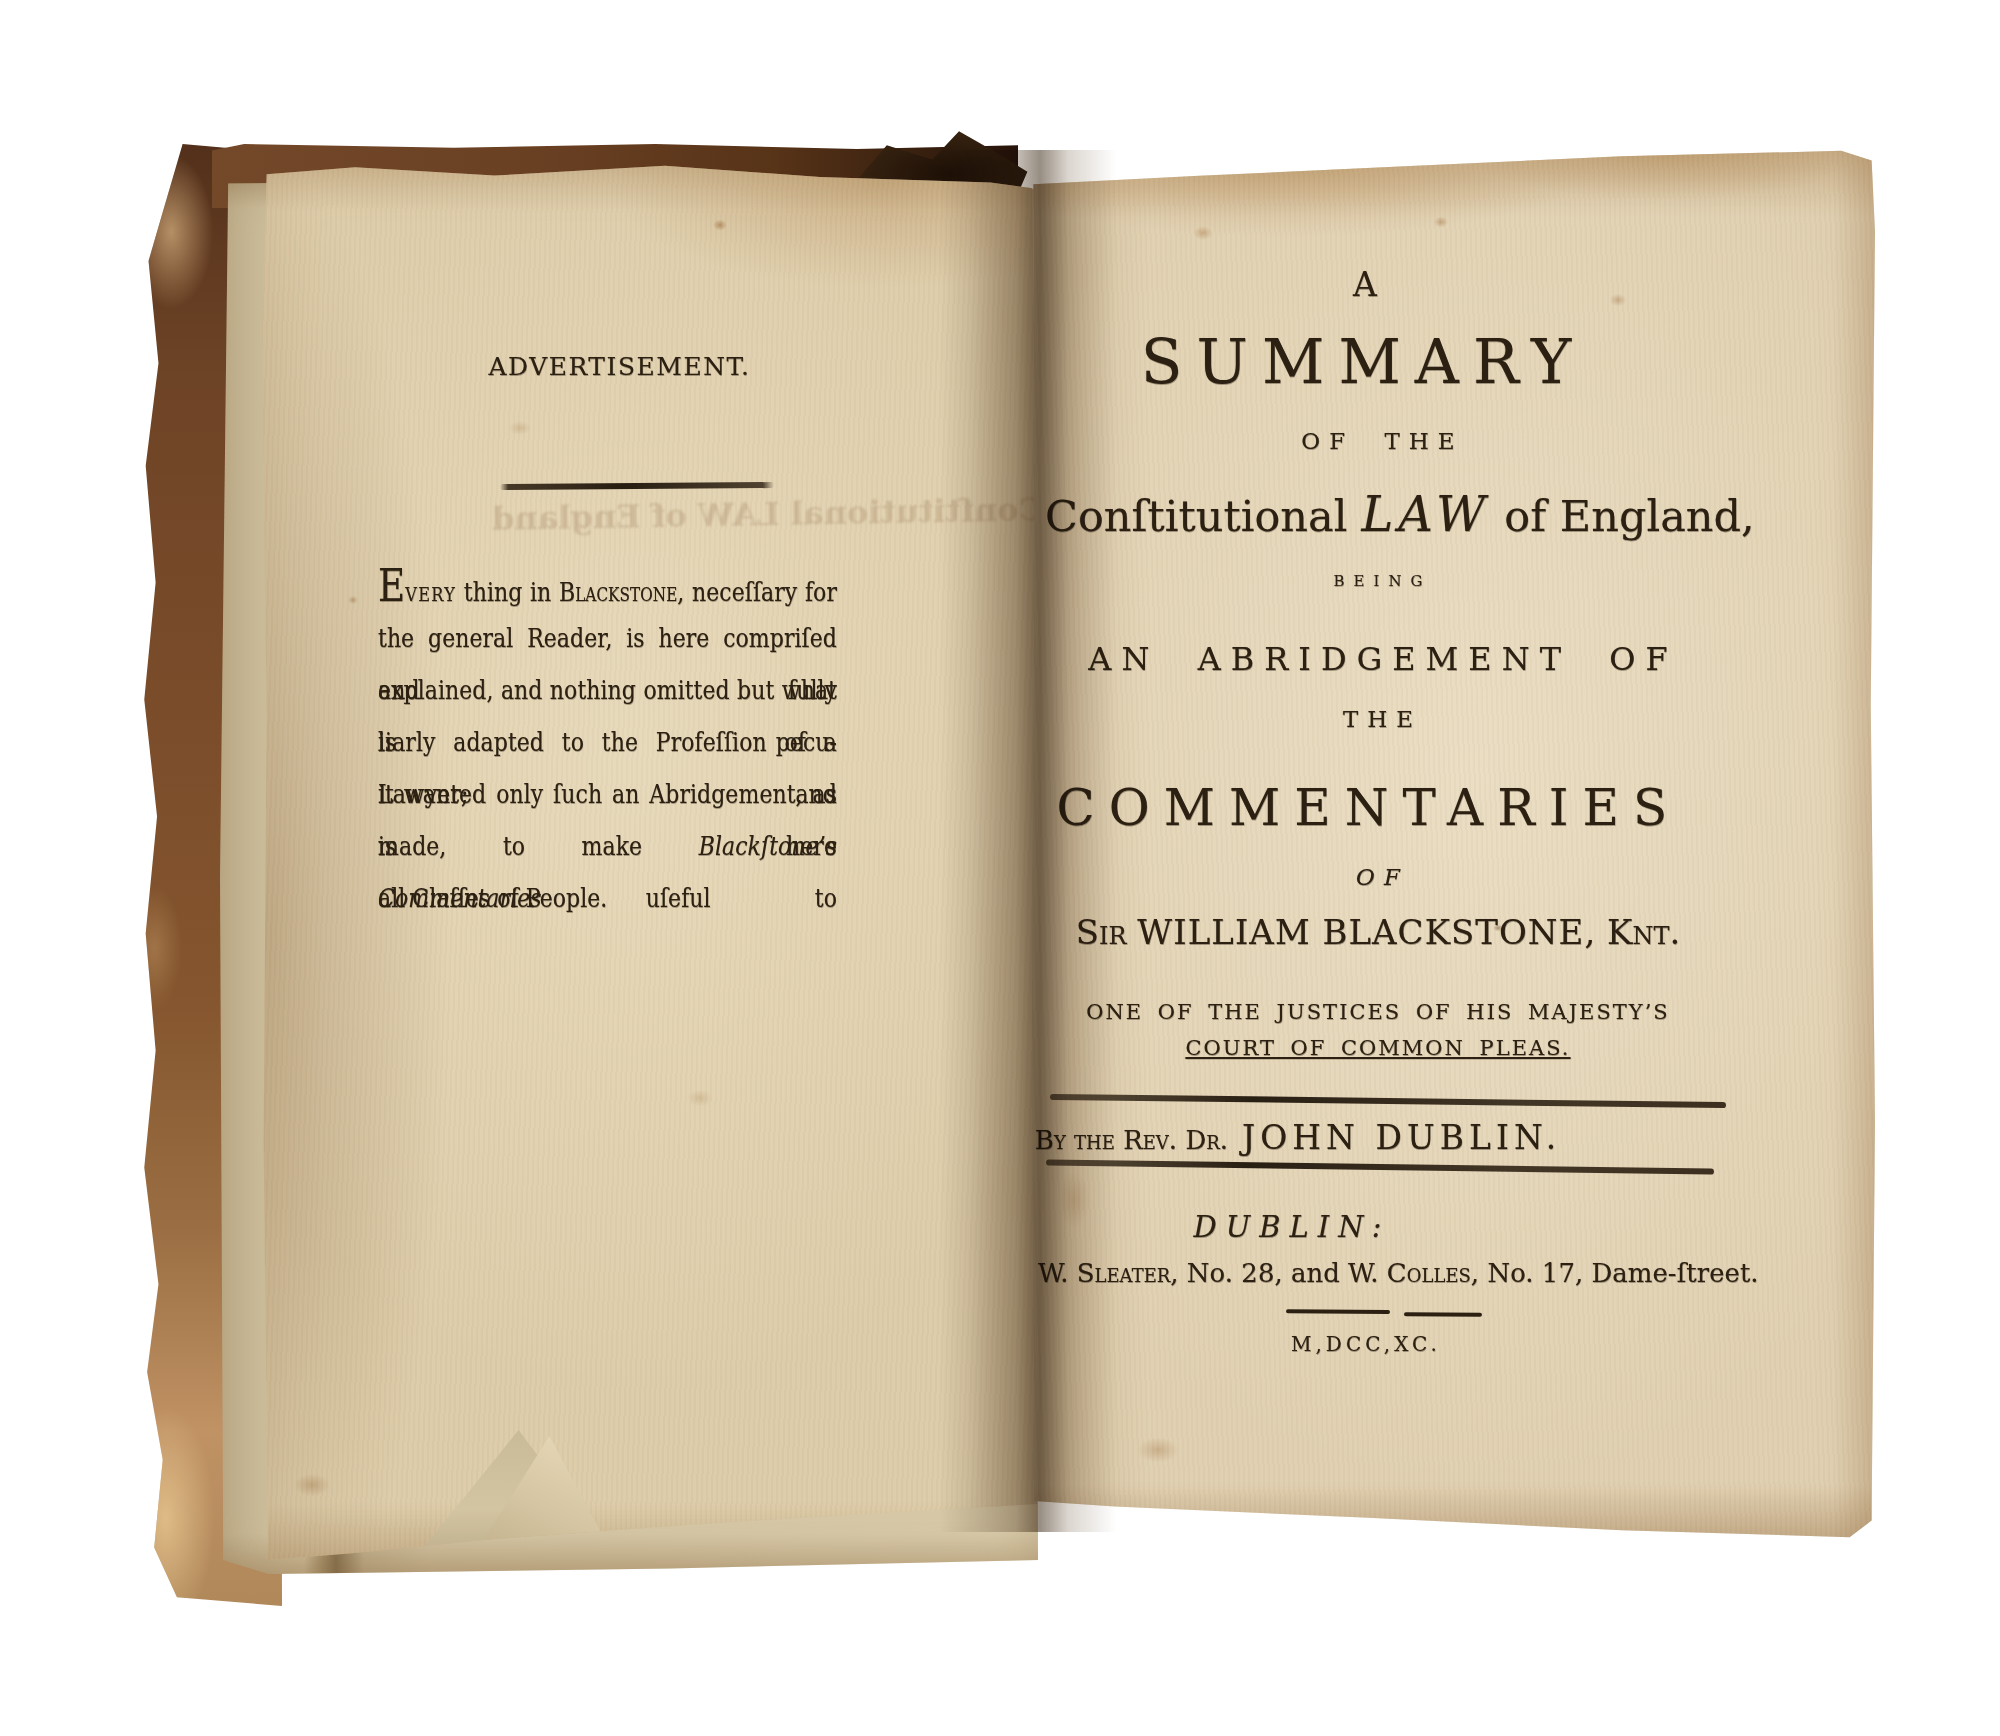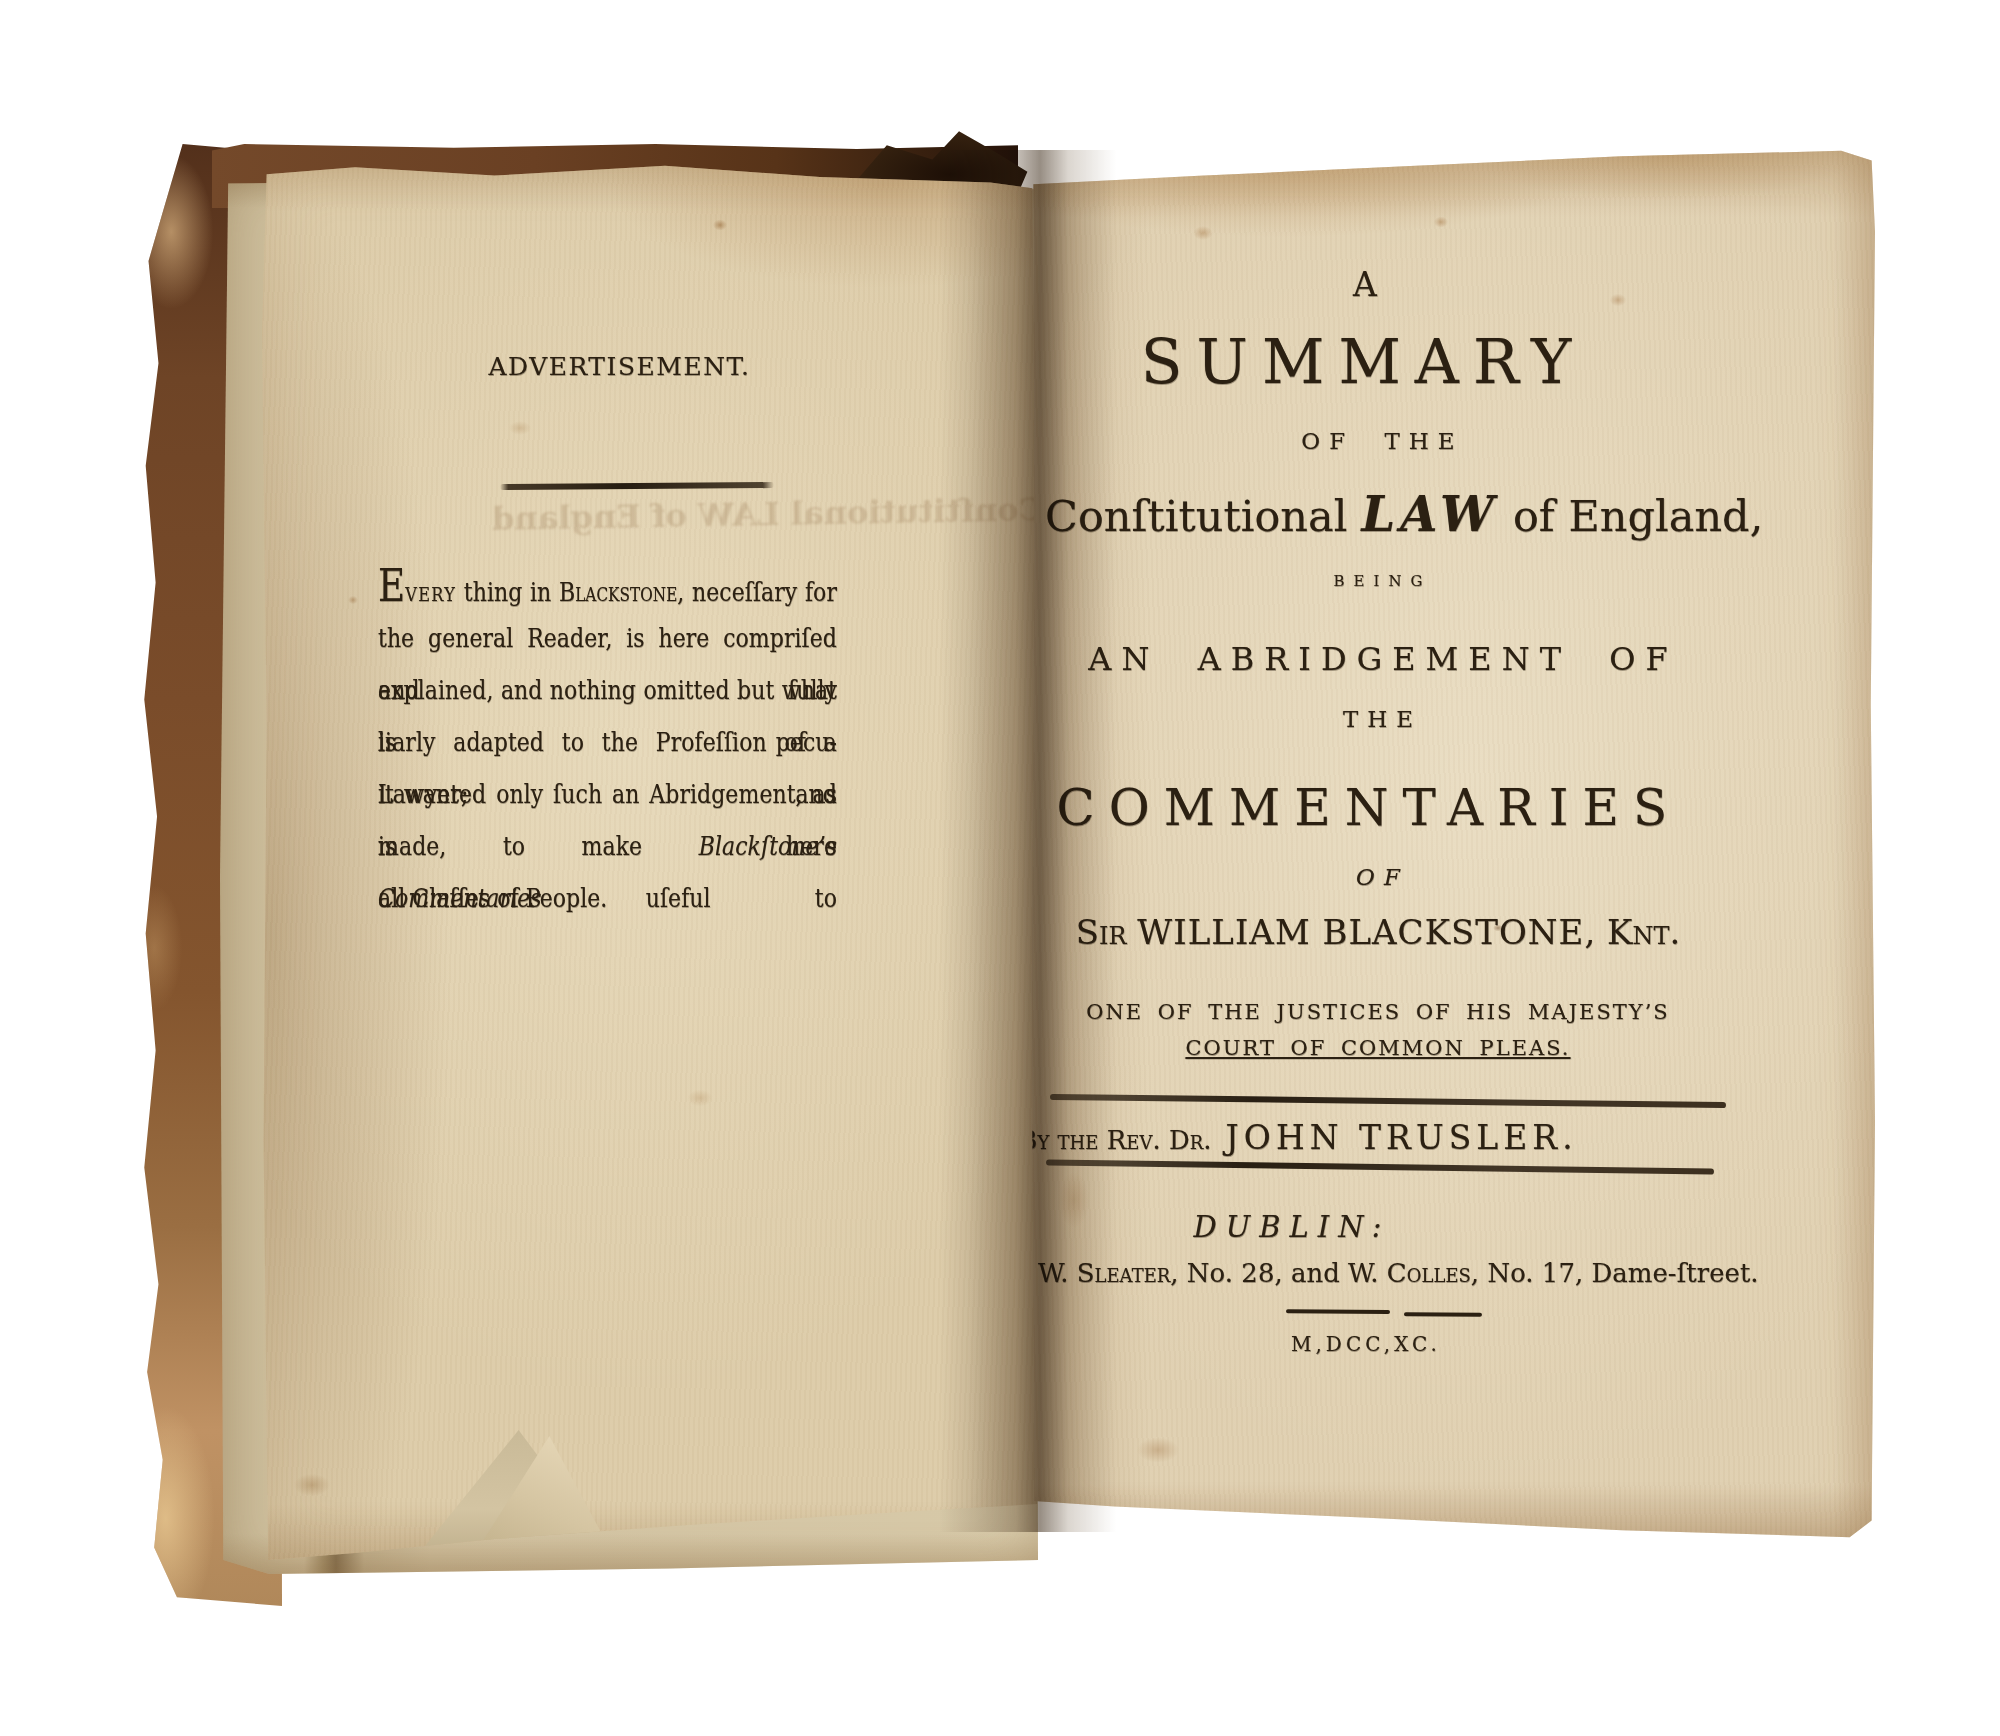--- a/index.html
+++ b/index.html
@@ -114,21 +114,21 @@
   .scsmall{font-size:19px;letter-spacing:1.5px;}
   .itl{font-style:italic;}
 
   
   .rp-content{position:absolute;left:8px;top:0;width:680px;height:100%;}
   .rp-a{top:117px;font-size:33px;letter-spacing:2px;transform:translateX(-12px);}
   .rp-title{top:178px;font-size:61px;transform:translateX(-22px);}
   .rp-ofthe{top:280px;font-size:23px;}
   .rp-sub{top:338px;font-size:43px;}
   .rp-sub .seg{margin:0 7px;}
-  .law{font-style:italic;font-size:48px;letter-spacing:5px;font-weight:bold;}
+  .law{font-style:italic;font-size:48px;letter-spacing:5px;font-weight:normal;}
   .rp-being{top:424px;font-size:15px;}
   .rp-abr{top:492px;font-size:32px;}
   .rp-the{top:558px;font-size:23px;}
   .rp-comm{top:631px;font-size:50px;transform:translateX(-16px);}
   .rp-of2{top:716px;font-size:23px;font-style:italic;}
   .rp-author{top:764px;font-size:34px;}
   .rp-author .nm{letter-spacing:1px;}
   .rp-j1{top:852px;font-size:21px;letter-spacing:2px;word-spacing:6px;}
   .rp-j2{top:888px;font-size:21px;letter-spacing:2px;word-spacing:6px;text-decoration:underline;}
   .rp-byline{top:970px;transform:translateX(-80px);}
@@ -238,21 +238,21 @@
         <span class="nm">WILLIAM BLACKSTONE,</span>
         <span class="sc">Knt.</span>
       </div>
 
       <div class="line ink rp-j1">ONE OF THE JUSTICES OF HIS MAJESTY’S</div>
       <div class="line ink rp-j2">COURT OF COMMON PLEAS.</div>
 
       <div class="rule r1"></div>
 
       <div class="line ink rp-byline">
-        <span class="pre sc">By the Rev. Dr.</span><span class="nm">JOHN TRUSLER.</span>
+        <span class="pre sc">By the Rev. Dr.</span><span class="nm">JOHN DUBLIN.</span>
       </div>
 
       <div class="rule r2"></div>
 
       <div class="line ink rp-dublin">DUBLIN:</div>
 
       <div class="line ink rp-imprint">
         <span>W. </span><span class="sc">Sleater</span><span>, No. 28, and W. </span><span class="sc">Colles</span><span>, No. 17, Dame-ſtreet.</span>
       </div>
 

